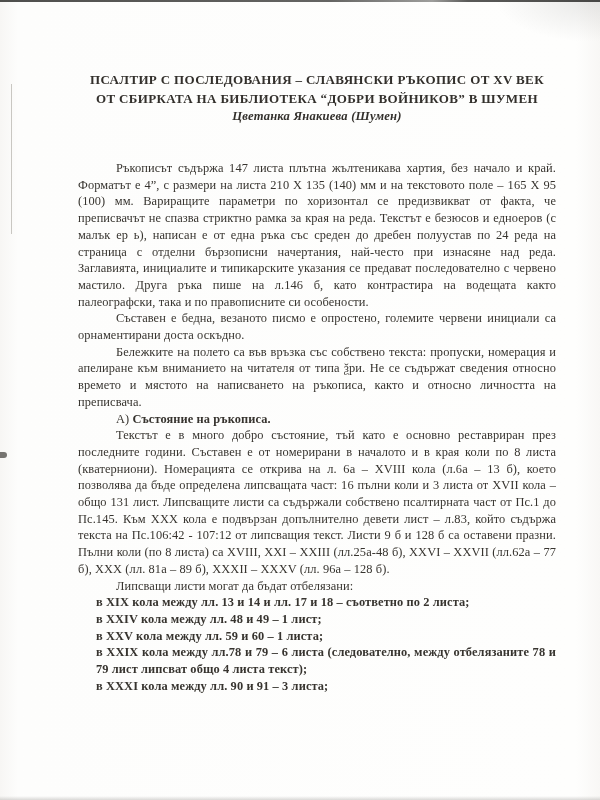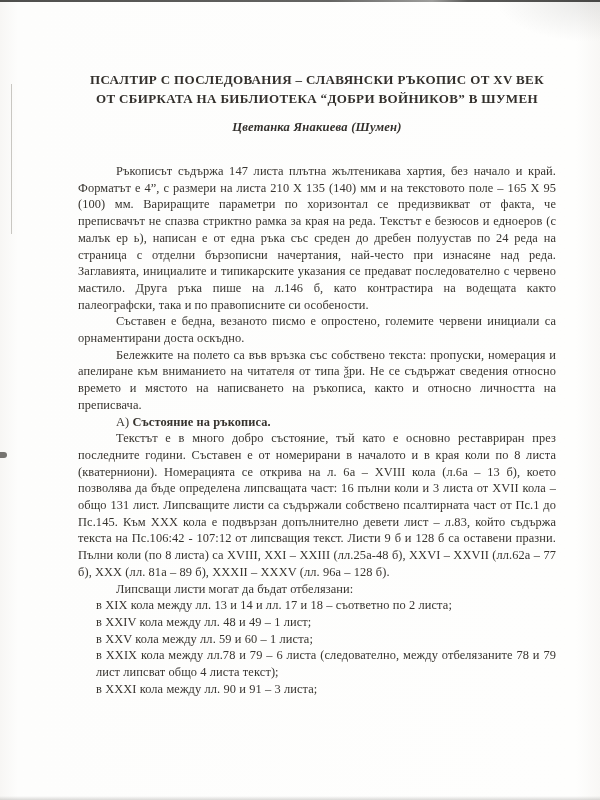--- a/index.html
+++ b/index.html
@@ -63,26 +63,26 @@
     letter-spacing: 0.35px;
     max-width: 460px;
     margin: 0 auto;
     color: #33302c;
   }
   .author {
     font-weight: bold;
     font-style: italic;
     font-size: 12.6px;
     text-align: center;
-    margin-top: 12px;
+    margin-top: 1px;
     letter-spacing: 0.2px;
     color: #33302c;
   }
   .body-text {
-    margin-top: 28px;
+    margin-top: 36px;
     font-size: 12.4px;
     line-height: 16.7px;
     text-align: justify;
     letter-spacing: 0.1px;
   }
   .body-text p {
     margin: 0;
     text-indent: 38px;
   }
   .section-heading {
@@ -92,20 +92,21 @@
   .section-heading .heading-text {
     font-weight: bold;
   }
   .list-intro {
     margin: 0;
     text-indent: 38px;
     text-align: left;
   }
   .missing-list {
     margin: 0;
+    font-weight: bold;
   }
   .missing-list .list-item {
     padding-left: 18px;
     text-align: justify;
   }
   .page-number {
     position: absolute;
     top: 736px;
     left: 0;
     width: 100%;

